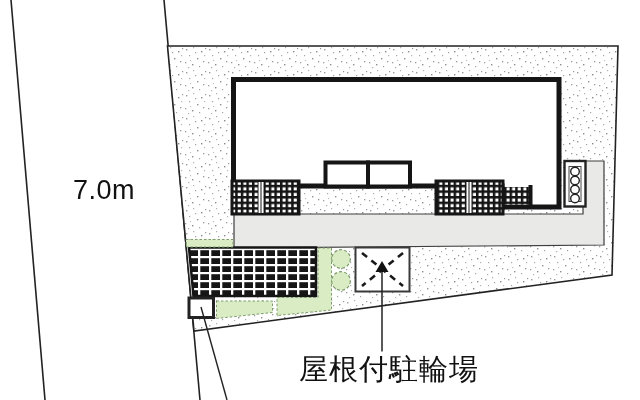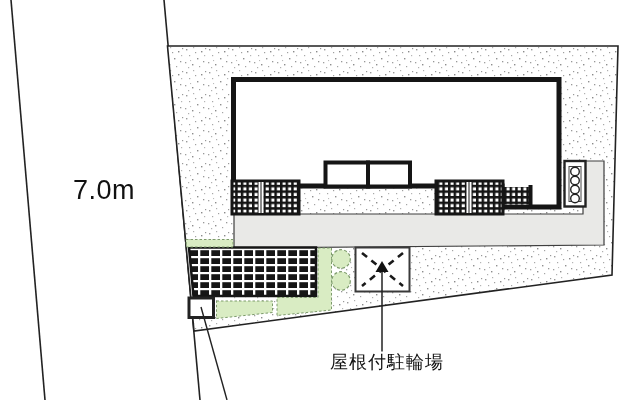--- a/index.html
+++ b/index.html
@@ -8,21 +8,21 @@
     font-family:"Liberation Sans","DejaVu Sans",sans-serif;
   }
   #plan-svg{position:absolute;left:0;top:0;}
   .label{position:absolute;color:#111;}
   #road-label{
     left:68px;top:174px;width:72px;text-align:center;
     font-size:27px;line-height:32px;letter-spacing:0.5px;
   }
   #bike-label{
     left:299px;top:350px;width:176px;text-align:center;
-    font-size:18px;letter-spacing:1px;white-space:nowrap;
+    font-size:29px;letter-spacing:1px;white-space:nowrap;
   }
 </style>
 </head>
 <body>
 
 <div id="stage">
 
   <svg id="plan-svg" width="640" height="400" viewBox="0 0 640 400">
     <defs>
       <pattern id="stipple" patternUnits="userSpaceOnUse" width="23" height="23">

